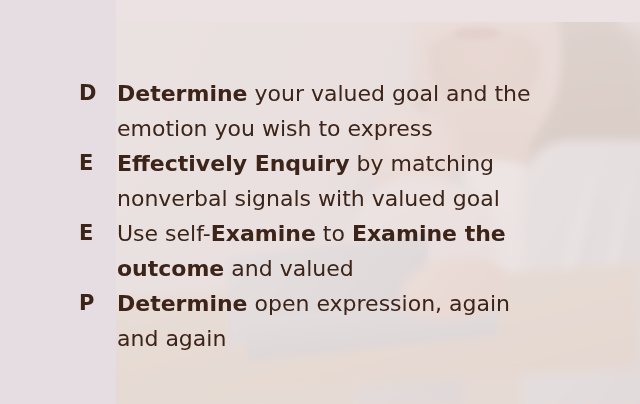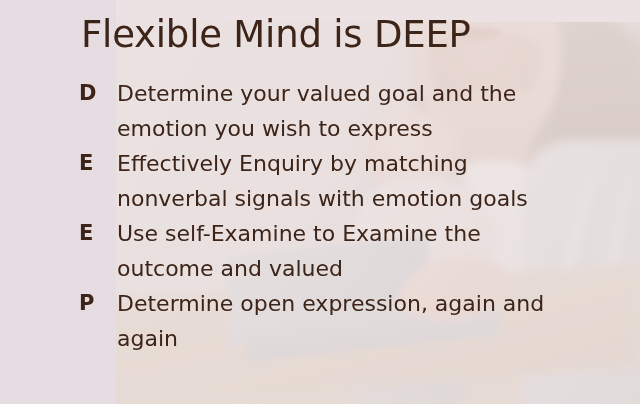--- a/index.html
+++ b/index.html
@@ -271,21 +271,21 @@
     font-size: 21px;
     font-weight: 700;
     line-height: 35px;
   }
   .item-text {
     flex: 1 1 auto;
     font-size: 22px;
     font-weight: 400;
     line-height: 35px;
   }
-  .item-text b { font-weight: 400; }
+  .item-text b { font-weight: 700; }
 </style>
 </head>
 <body>
 
 <div id="slide">
 
   <div class="photo-layer">
     <div class="photo-base"></div>
     <div class="window-light"></div>
     <div class="hair"></div>
@@ -308,29 +308,28 @@
     <div class="laptop-lid"></div>
     <div class="laptop-base"></div>
     <div class="hand"></div>
     <div class="photo-wash"></div>
   </div>
 
   <div class="top-band"></div>
   <div class="left-panel"></div>
 
   <div class="content">
-    <div class="title">Flexible Mind is DEEP</div>
     <div class="list">
         <div class="item">
           <div class="item-letter">D</div>
           <div class="item-text"><b>Determine</b><span> your valued goal and the emotion you wish to express</span></div>
         </div>
         <div class="item">
           <div class="item-letter">E</div>
-          <div class="item-text"><b>Effectively Enquiry</b><span> by matching nonverbal signals with emotion goals</span></div>
+          <div class="item-text"><b>Effectively Enquiry</b><span> by matching nonverbal signals with valued goal</span></div>
         </div>
         <div class="item">
           <div class="item-letter">E</div>
           <div class="item-text"><span>Use self-</span><b>Examine</b><span> to </span><b>Examine the outcome</b><span> and valued</span></div>
         </div>
         <div class="item">
           <div class="item-letter">P</div>
           <div class="item-text"><b>Determine</b><span> open expression, again and again</span></div>
         </div>
       </div>

